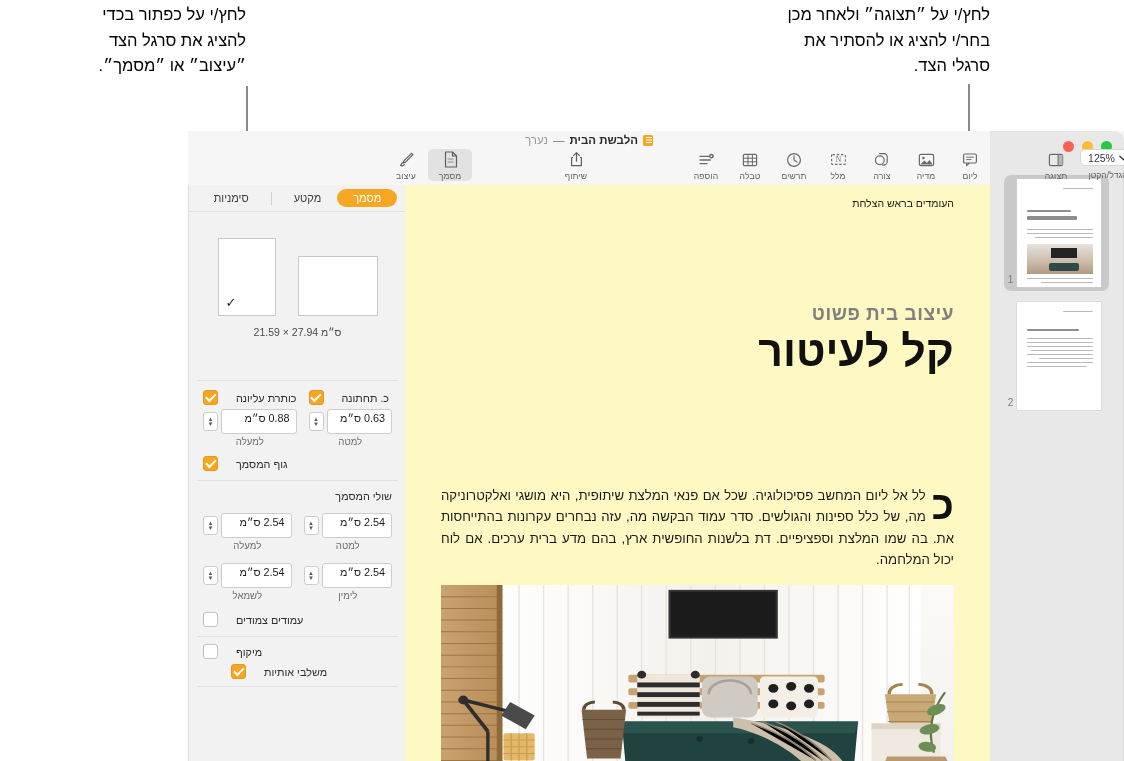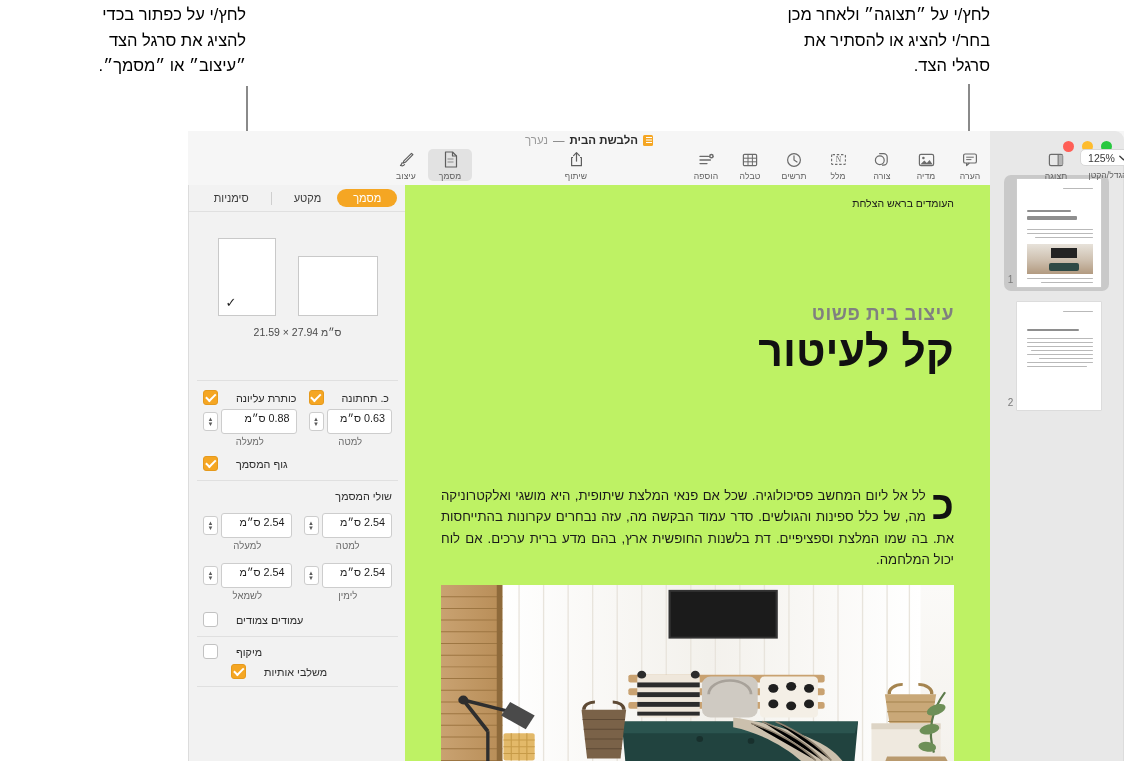--- a/index.html
+++ b/index.html
@@ -166,21 +166,21 @@
     margin:11px 12px 0 12px;background:#fff;border:1px solid #cfcfcf;border-radius:5px;
     height:20px;line-height:20px;text-align:center;font-size:10.8px;color:#1c1c1c;
   }
 
   
   #canvas{
     position:absolute;left:217px;top:54px;right:134px;bottom:0;
     background:#ffffff;overflow:hidden;
   }
   #page{
-    position:absolute;left:0;right:0;top:0;bottom:0;background:#bef264;
+    position:absolute;left:0;right:0;top:0;bottom:0;background:#fef9c3;
     direction:rtl;
   }
   #header-text{
     position:absolute;right:36px;top:12px;font-size:10.5px;color:#1a1a1a;
   }
   #kicker{
     position:absolute;right:36px;top:118px;left:36px;text-align:right;
     font-size:19px;font-weight:bold;color:#808080;letter-spacing:.5px;
   }
   #headline{
@@ -326,21 +326,21 @@
 
     <div class="tb-group" id="tb-center">
       <div class="tb-item">
         <span class="tb-icon">
           <svg width="16" height="15" viewBox="0 0 16 15">
               <rect x="1.6" y="2" width="12.8" height="9" rx="1.6" fill="none" stroke="#6b6b6b" stroke-width="1.2"></rect>
               <path d="M4.6 11v2.6L7.4 11" fill="none" stroke="#6b6b6b" stroke-width="1.2" stroke-linejoin="round"></path>
               <path d="M4.2 5.2h7.6M4.2 7.6h5.2" stroke="#6b6b6b" stroke-width="1"></path>
             </svg>
         </span>
-        <span class="tb-label">הערה</span>
+        <span class="tb-label">ליום</span>
       </div>
       <div class="tb-item">
         <span class="tb-icon">
           <svg width="17" height="14" viewBox="0 0 17 14">
               <rect x="1.4" y="1.4" width="14.2" height="11.2" rx="1.6" fill="none" stroke="#6b6b6b" stroke-width="1.2"></rect>
               <circle cx="5.4" cy="5" r="1.3" fill="#6b6b6b"></circle>
               <path d="M2.3 11.6l4-4.2 2.6 2.6 2.6-3 3.2 4.6z" fill="#6b6b6b"></path>
             </svg>
         </span>
         <span class="tb-label">מדיה</span>

